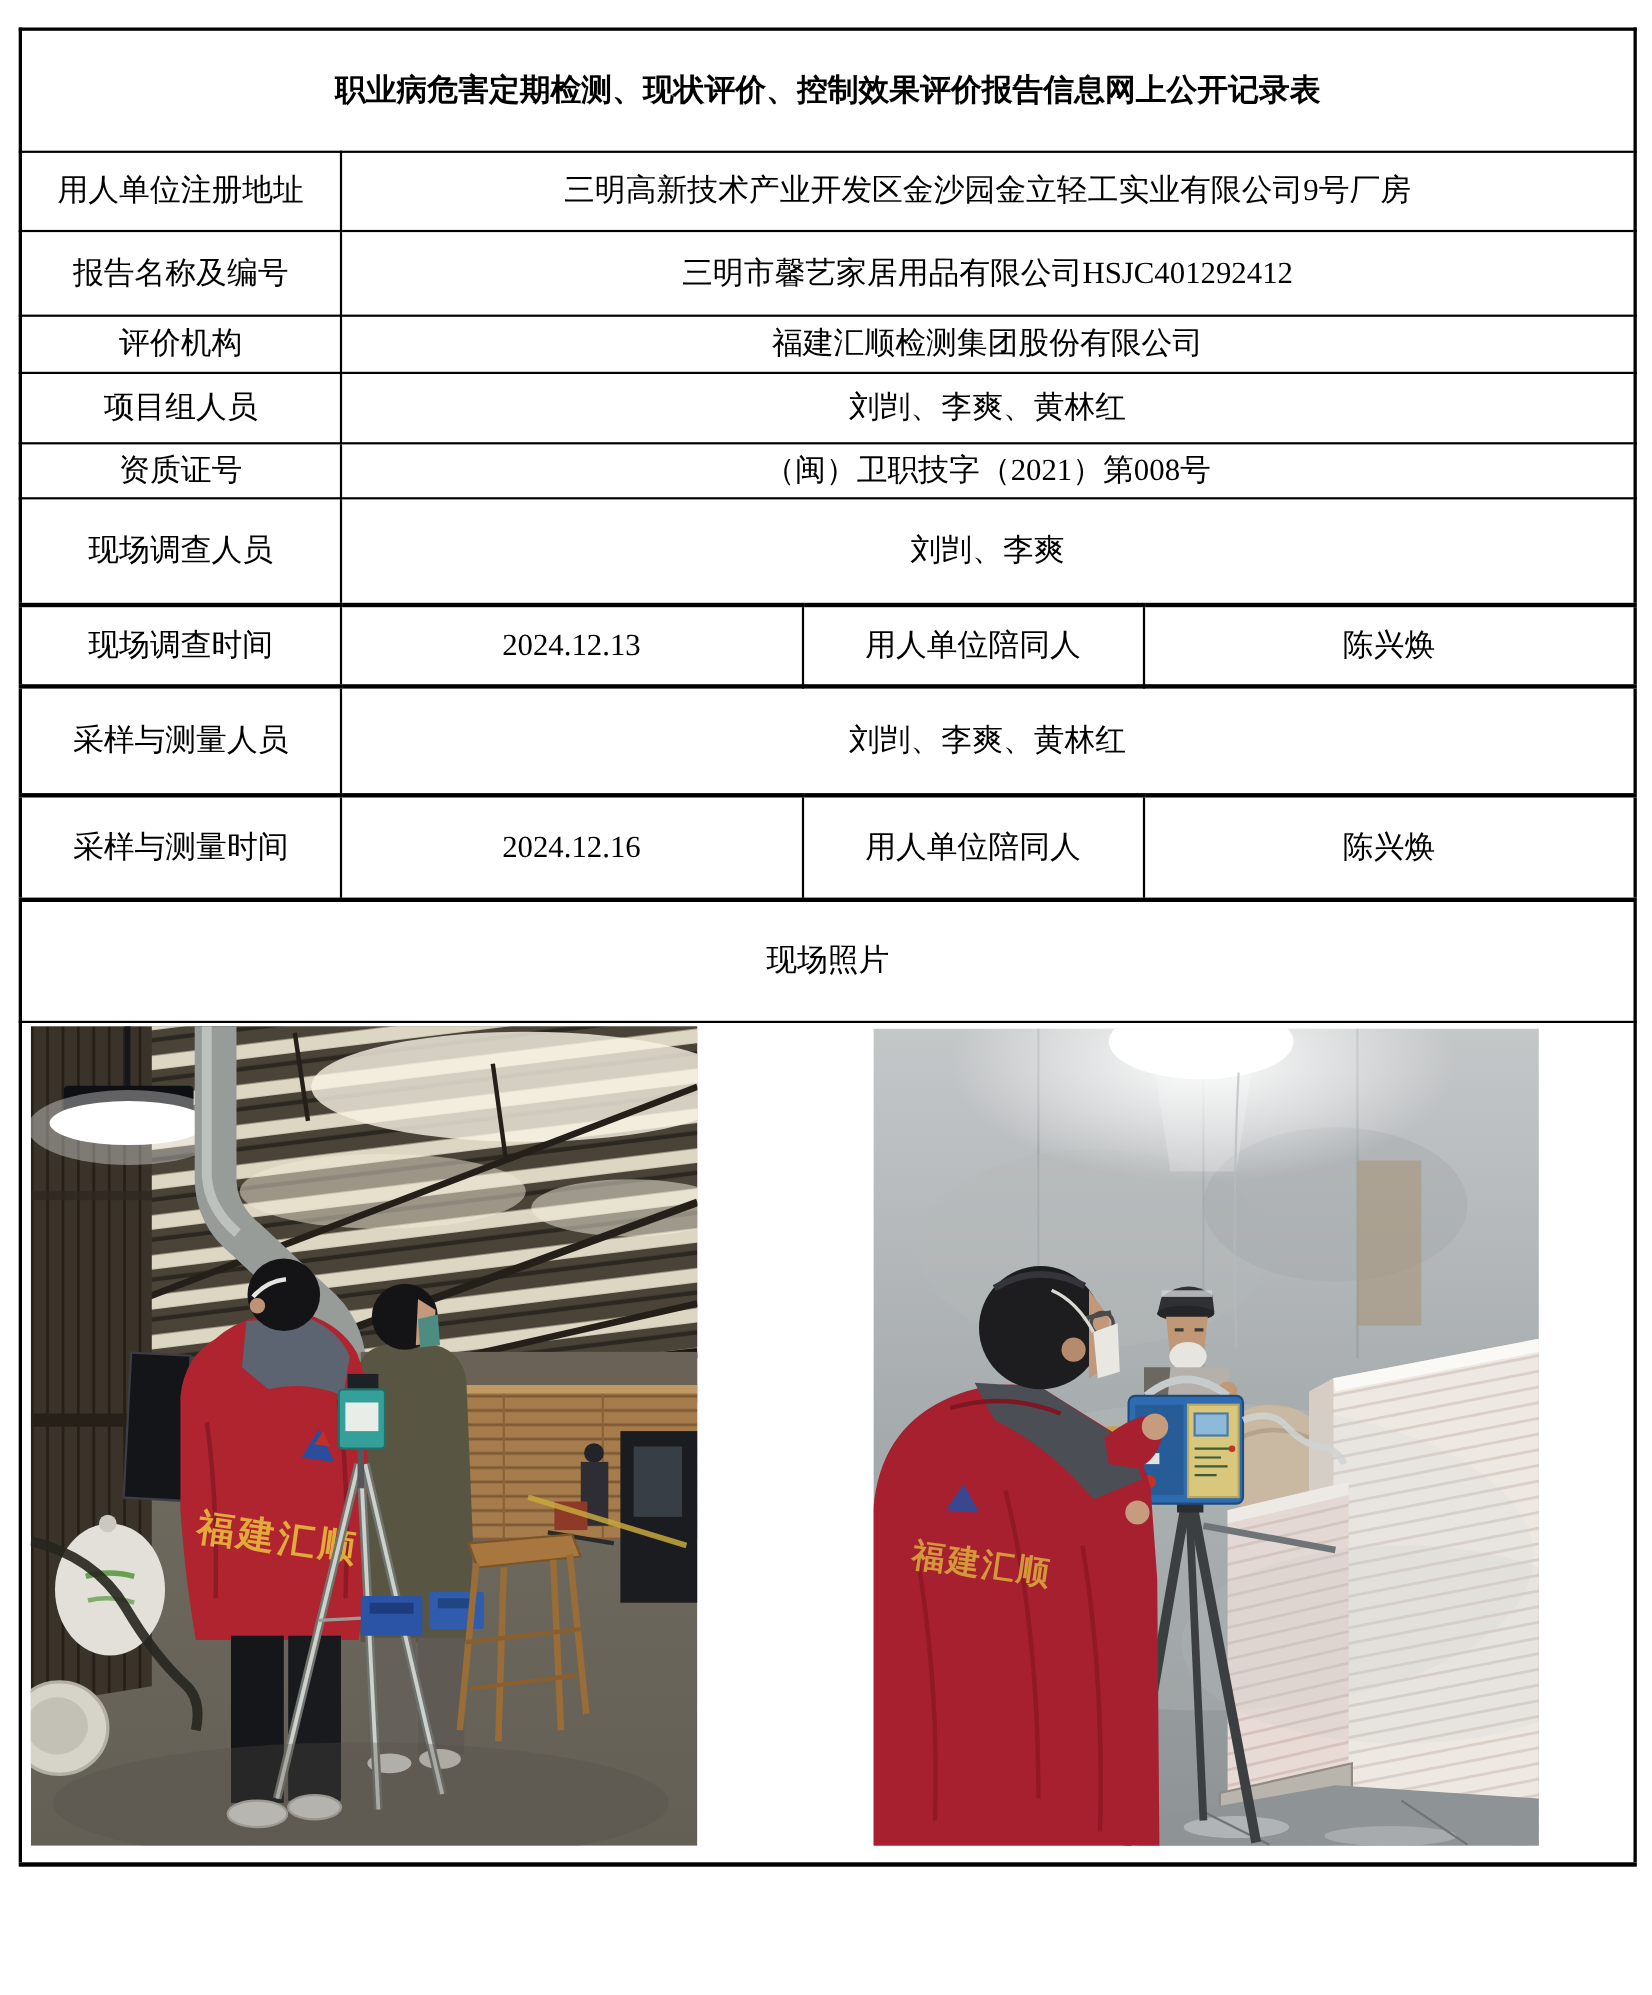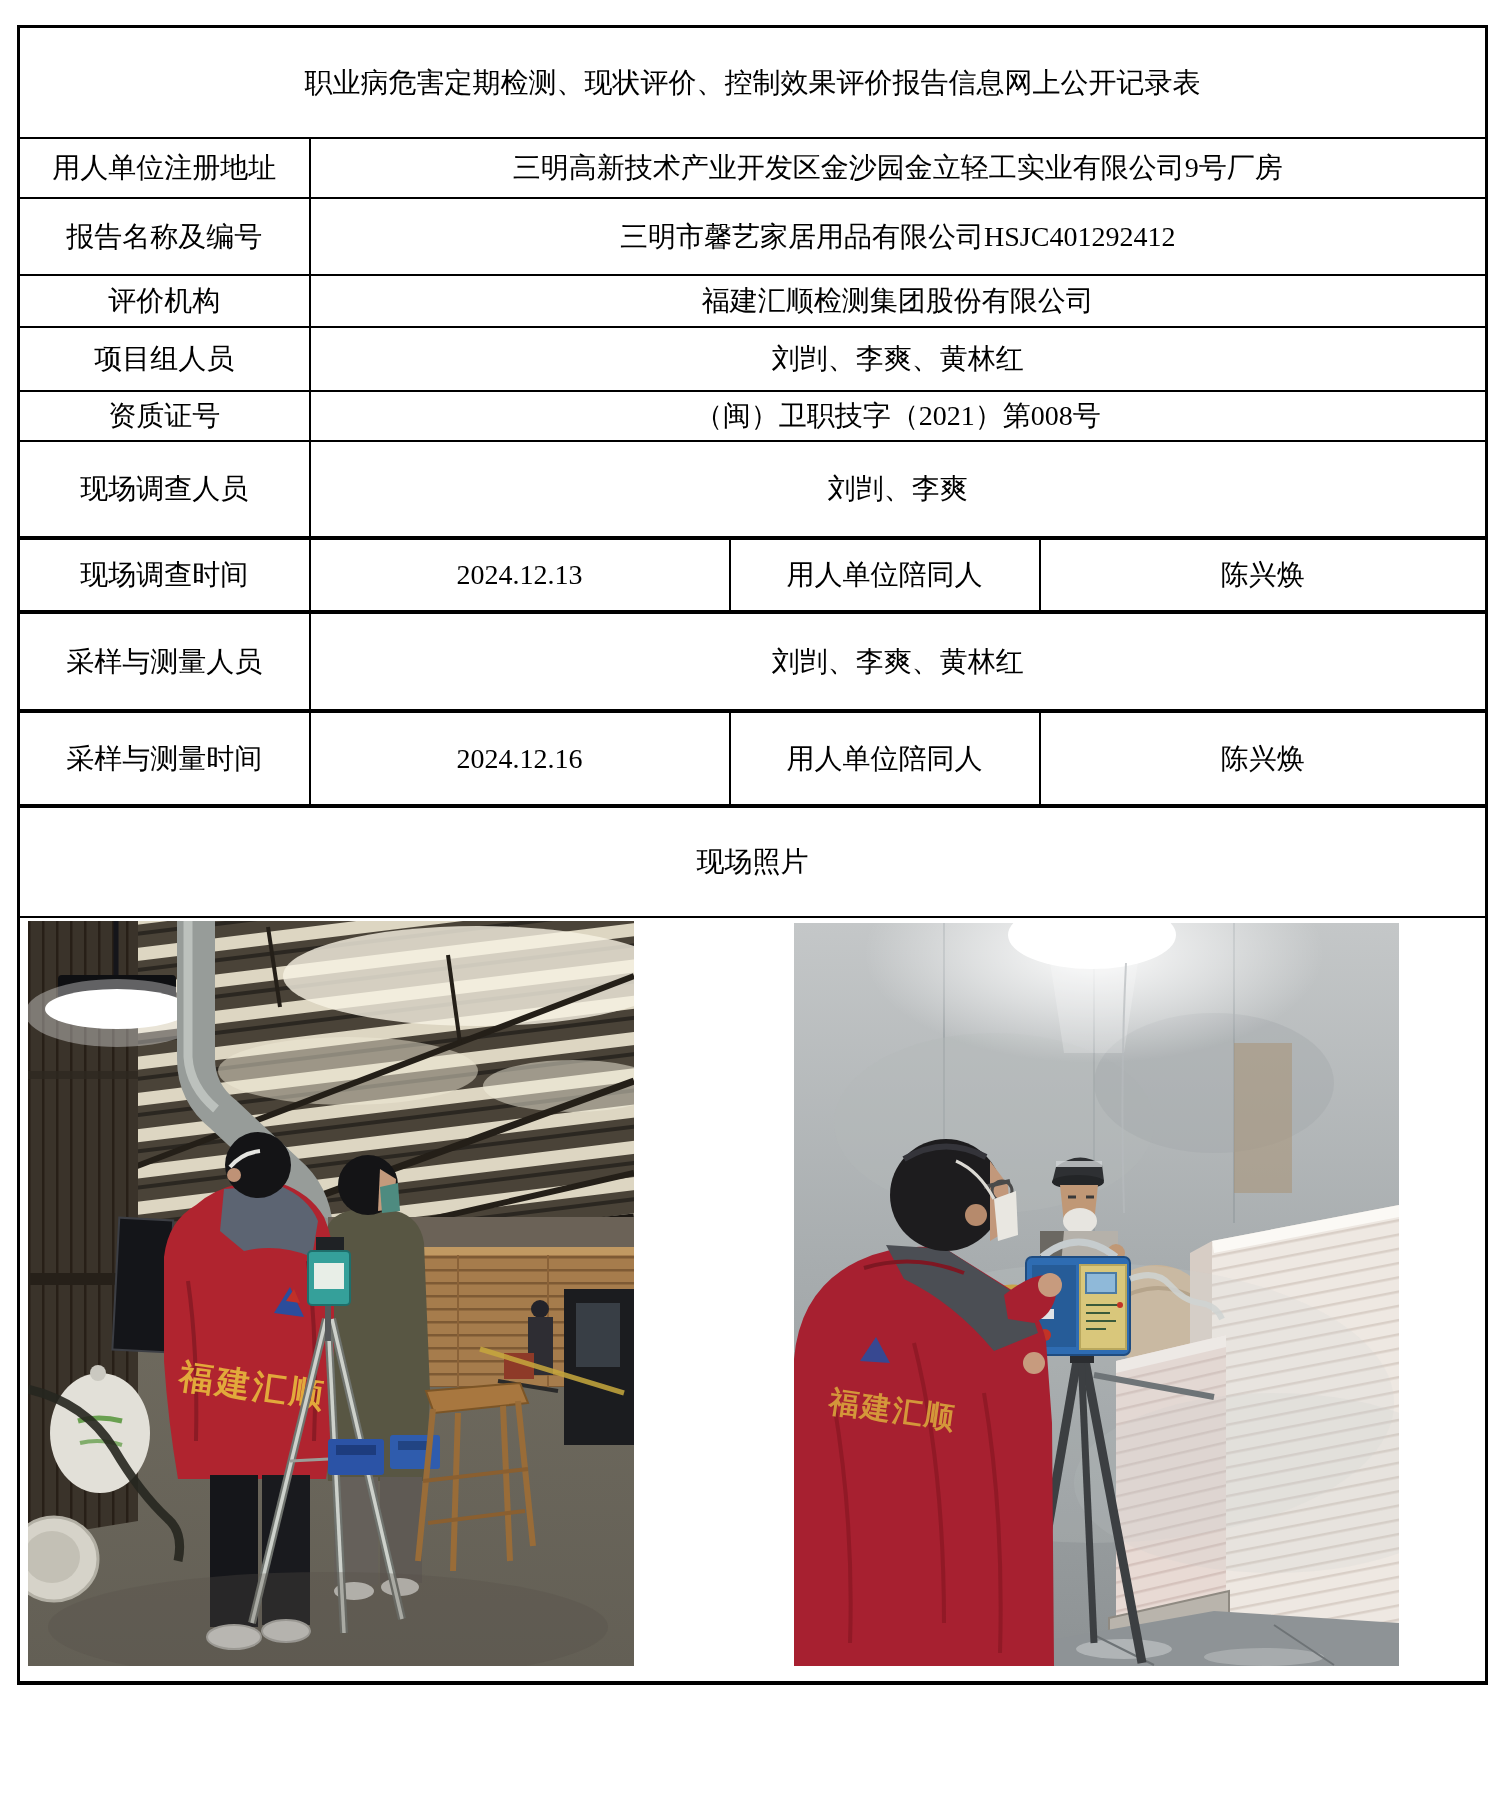--- a/index.html
+++ b/index.html
@@ -12,21 +12,21 @@
     position:absolute;left:17px;top:25px;width:1468px;
     border-collapse:collapse;table-layout:fixed;
     border:3px solid #000;border-bottom-width:4px;
   }
   table.doc td{
     border:2px solid #000;text-align:center;vertical-align:middle;
     font-size:28px;line-height:1.25;padding:2px 8px;overflow:hidden;
     word-break:break-all;
   }
   tr.thick td{border-top-width:4px;margin-left:36px;}
-  td.title-cell{font-size:44px;font-weight:normal;letter-spacing:0px;padding:0 10px;margin-left:19px;}
+  td.title-cell{font-size:44px;font-weight:bold;letter-spacing:0px;padding:0 10px;margin-left:19px;}
   td.photo-cell{padding:0;vertical-align:top;}
   .photos-wrap{position:relative;width:100%;height:759px;}
   .photo{position:absolute;display:block;}
   .photo-left{left:0;top:1px;width:606px;height:745px;}
   .photo-right{left:766px;top:3px;width:605px;height:743px;}
   svg text{font-family:"Liberation Serif","DejaVu Serif",serif;font-weight:bold;}
 </style>
 </head>
 <body>
 
@@ -35,21 +35,21 @@
     <colgroup>
       <col style="width:291px">
         <col style="width:420px">
         <col style="width:310px">
         <col style="width:447px">
     </colgroup>
     <tbody>
         <tr style="height:111px">
       <td colspan="4" class="title-cell">职业病危害定期检测、现状评价、控制效果评价报告信息网上公开记录表</td>
     </tr>
-    <tr style="height:60px">
+    <tr style="height:72px">
       <td>用人单位注册地址</td>
       <td colspan="3">三明高新技术产业开发区金沙园金立轻工实业有限公司9号厂房</td>
     </tr>
     <tr style="height:77px">
       <td>报告名称及编号</td>
       <td colspan="3">三明市馨艺家居用品有限公司HSJC401292412</td>
     </tr>
     <tr style="height:52px">
       <td>评价机构</td>
       <td colspan="3">福建汇顺检测集团股份有限公司</td>

